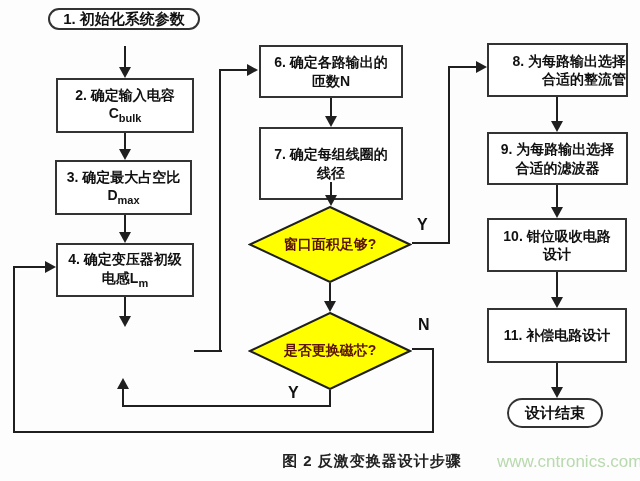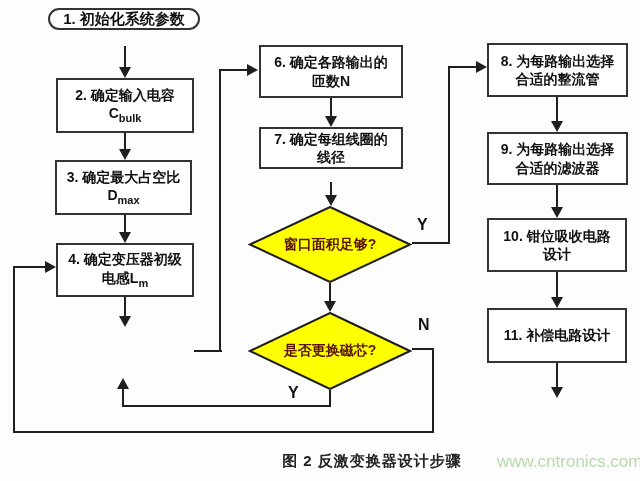--- a/index.html
+++ b/index.html
@@ -78,58 +78,61 @@
     <div>4. 确定变压器初级</div>
     <div class="sym-line"><span>电感</span><span>L</span><sub>m</sub></div>
   </div>
 
 
   <div class="box" style="left:259px;top:45px;width:144px;height:53px;">
     <div>6. 确定各路输出的</div>
     <div>匝数N</div>
   </div>
 
-  <div class="box" style="left:259px;top:127px;width:144px;height:42px;">
+  <div class="box" style="left:259px;top:127px;width:144px;height:73px;">
     <div>7. 确定每组线圈的</div>
     <div>线径</div>
   </div>
 
   <div class="diamond" style="left:248px;top:312px;width:164px;height:78px;">
     <svg width="164" height="78" viewBox="0 0 164 78">
       <polygon points="82,1 162,39 82,77 2,39" style="fill:var(--diamond_fill);stroke:var(--diamond_border);stroke-width:2;"></polygon>
     </svg>
     <div class="dlabel">是否更换磁芯?</div>
   </div>
 
   <div class="diamond" style="left:248px;top:206px;width:164px;height:77px;">
     <svg width="164" height="77" viewBox="0 0 164 77">
       <polygon points="82,1 162,38.5 82,76 2,38.5" style="fill:var(--diamond_fill);stroke:var(--diamond_border);stroke-width:2;"></polygon>
     </svg>
     <div class="dlabel">窗口面积足够?</div>
   </div>
 
-  <div class="box" style="left:487px;top:43px;width:141px;height:54px;">
+  <div class="box" style="left:487px;top:43px;width:141px;height:54px;align-items:flex-end;">
     <div>8. 为每路输出选择</div>
     <div>合适的整流管</div>
   </div>
 
   <div class="box" style="left:487px;top:132px;width:141px;height:53px;">
     <div>9. 为每路输出选择</div>
     <div>合适的滤波器</div>
   </div>
 
   <div class="box" style="left:487px;top:218px;width:140px;height:54px;">
     <div>10. 钳位吸收电路</div>
     <div>设计</div>
   </div>
 
   <div class="box" style="left:487px;top:308px;width:140px;height:55px;">
     <div>11. 补偿电路设计</div>
   </div>
 
+  <div class="box stadium" style="left:507px;top:398px;width:96px;height:30px;">
+    <div>设计结束</div>
+  </div>
 
   <div class="ln" style="left:124px;top:46px;width:2px;height:22px;"></div>
   <div class="arrow down" style="left:119px;top:67px;"></div>
 
   <div class="ln" style="left:124px;top:133px;width:2px;height:17px;"></div>
   <div class="arrow down" style="left:119px;top:149px;"></div>
 
   <div class="ln" style="left:124px;top:215px;width:2px;height:18px;"></div>
   <div class="arrow down" style="left:119px;top:232px;"></div>
 

